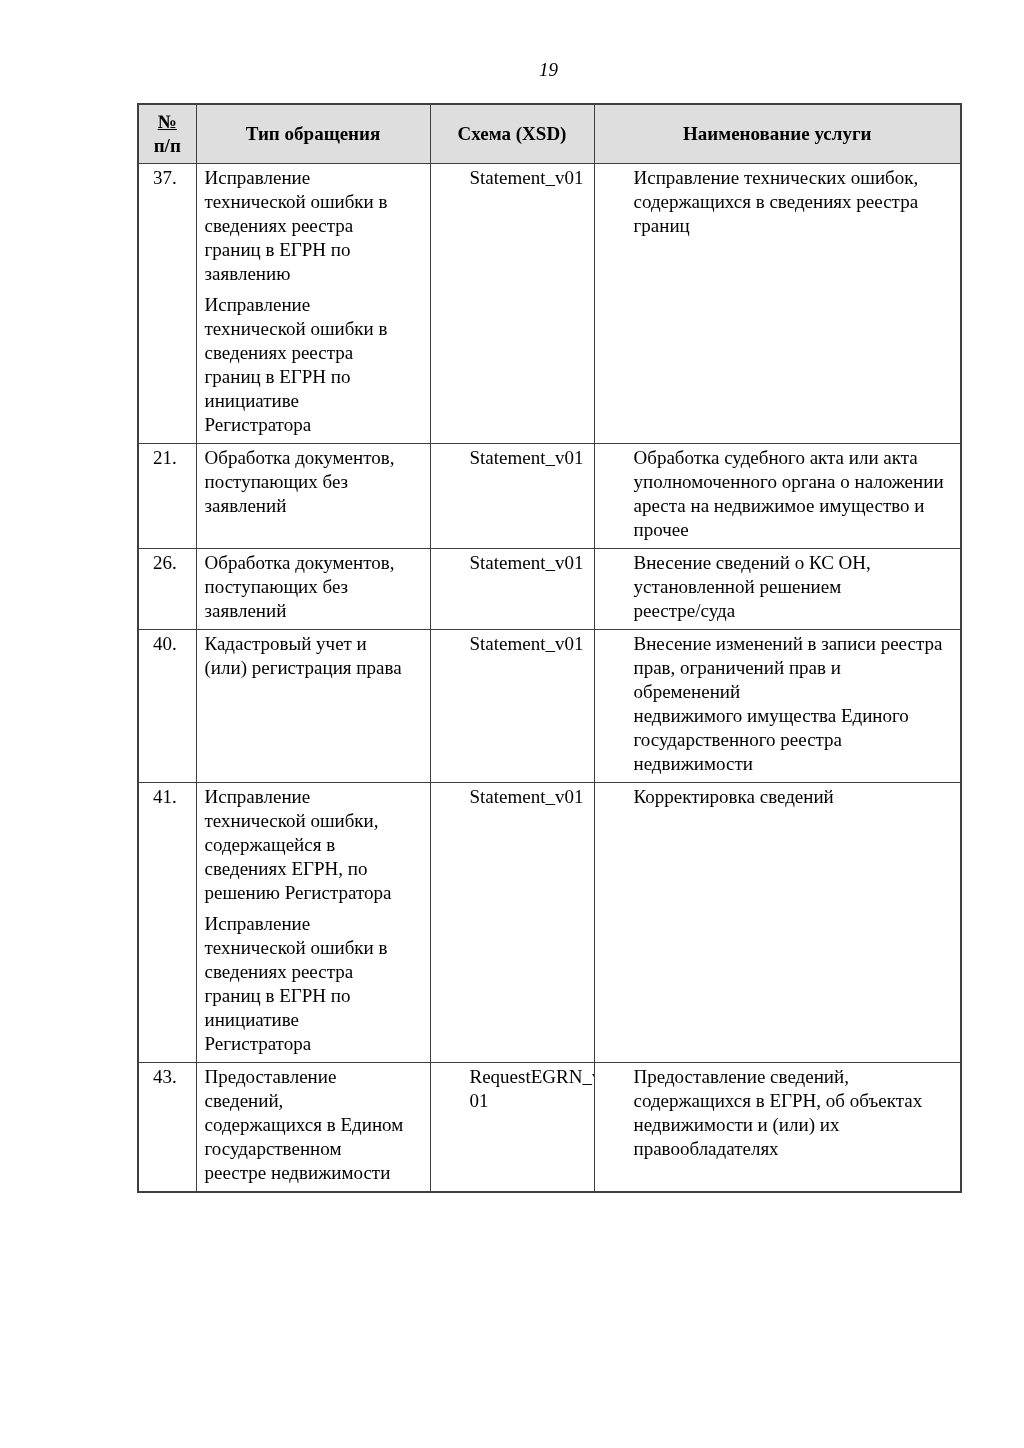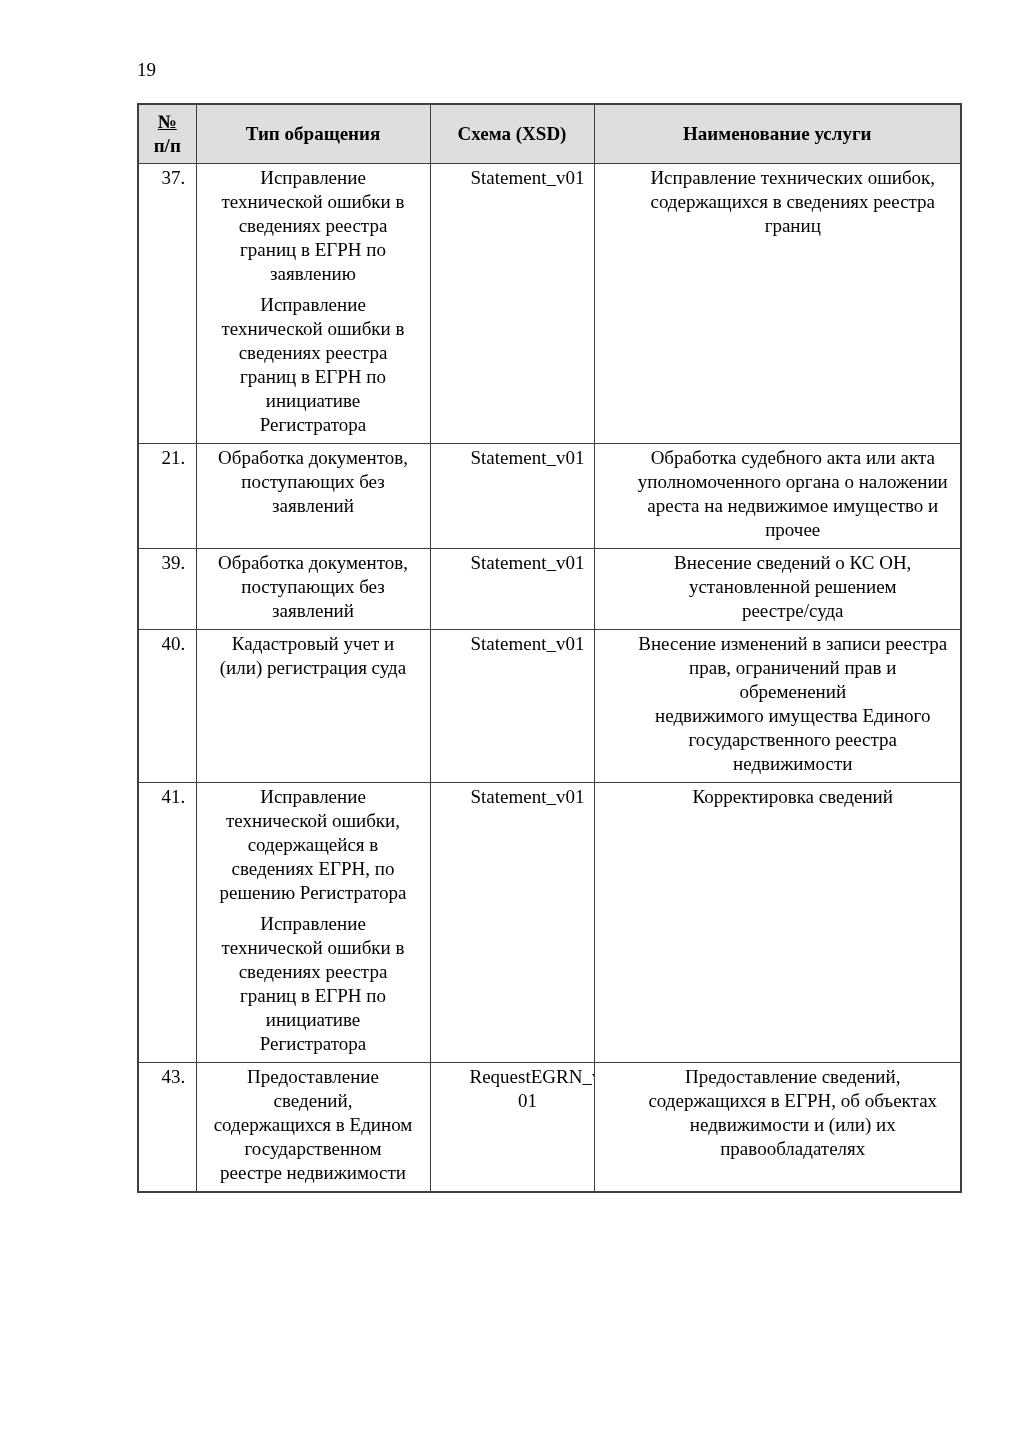--- a/index.html
+++ b/index.html
@@ -12,23 +12,24 @@
     height: 1448px;
     font-family: "Liberation Serif", "DejaVu Serif", serif;
     color: #000000;
     position: relative;
   }
   .page-number {
     position: absolute;
     top: 58px;
     left: 137px;
     width: 823px;
-    text-align: left;
+    text-align: center;
     font-size: 19px;
     line-height: 24px;
+    font-style: italic;
   }
   table.services-table {
     position: absolute;
     top: 103px;
     left: 137px;
     width: 823px;
     border-collapse: collapse;
     table-layout: fixed;
     border: 2px solid #3f3f3f;
   }
@@ -47,24 +48,23 @@
     background: #dedede;
     font-weight: bold;
     text-align: center;
     vertical-align: middle;
     padding: 5px 4px;
   }
   th .hdr-line { display: block; }
   th .underlined { text-decoration: underline; }
   td {
     padding: 2px 8px 6px 8px;
-    text-align: center;
   }
   td.col-num {
-    text-align: center;
+    text-align: left;
     padding-left: 14px;
     padding-right: 2px;
   }
   .pre { white-space: pre-line; padding-left: 39px; }
   td.cell-type p {
     margin: 0;
     white-space: pre-line;
   }
   td.cell-type p + p { margin-top: 7px; }
   td.cell-type p:empty { display: none; }
@@ -122,37 +122,37 @@
 заявлений</p>
         </td>
     <td class="col-schema pre">Statement_v01</td>
     <td class="col-service pre">Обработка судебного акта или акта
 уполномоченного органа о наложении
 ареста на недвижимое имущество и
 прочее</td>
   </tr>
 
   <tr>
-    <td class="col-num">39.</td>
+    <td class="col-num">26.</td>
     <td class="cell-type">
           <p>Обработка документов,
 поступающих без
 заявлений</p>
         </td>
     <td class="col-schema pre">Statement_v01</td>
     <td class="col-service pre">Внесение сведений о КС ОН,
 установленной решением
 реестре/суда</td>
   </tr>
 
   <tr>
     <td class="col-num">40.</td>
     <td class="cell-type">
           <p>Кадастровый учет и
-(или) регистрация суда</p>
+(или) регистрация права</p>
         </td>
     <td class="col-schema pre">Statement_v01</td>
     <td class="col-service pre">Внесение изменений в записи реестра
 прав, ограничений прав и обременений
 недвижимого имущества Единого
 государственного реестра
 недвижимости</td>
   </tr>
 
   <tr>

